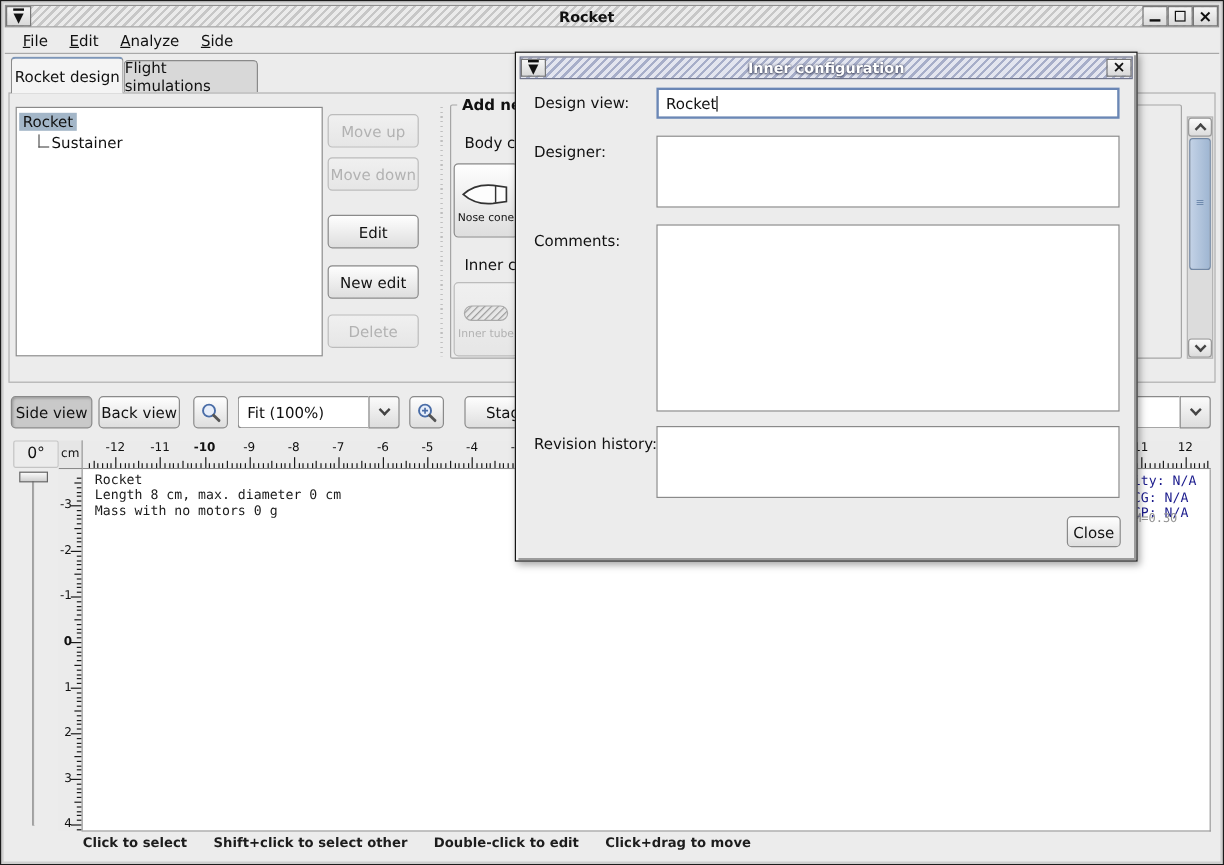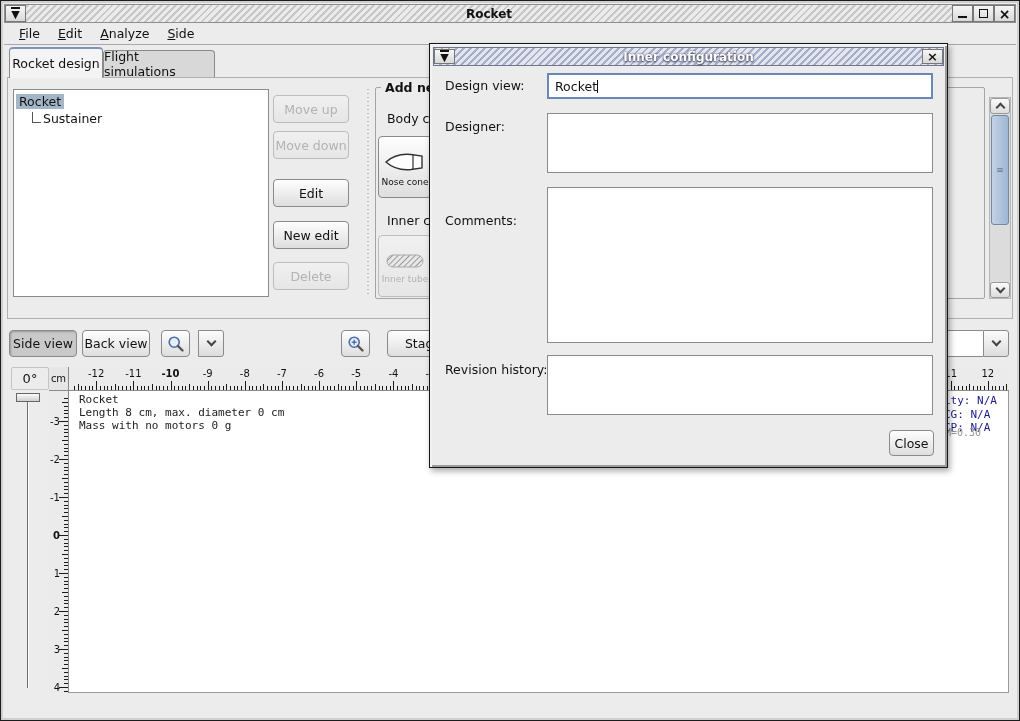--- a/index.html
+++ b/index.html
@@ -181,20 +181,21 @@
 
   <button class="btn vtb-btn pressed" style="left:8px;  width:68px;">Side view</button>
   <button class="btn vtb-btn" style="left:81px; width:68px;">Back view</button>
   <button class="btn vtb-btn icon-btn" style="left:160px;">
     <svg width="18" height="18" viewBox="0 0 18 18">
       <circle cx="7.2" cy="7.2" r="5" fill="#e7eefa" stroke="#4a6da7" stroke-width="1.6"></circle>
       <line x1="11" y1="11" x2="15.5" y2="15.5" stroke="#555" stroke-width="2.4" stroke-linecap="round"></line>
     </svg>
   </button>
   <div class="combo" style="left:197px; width:135px;">
+    <div class="combo-field" style="flex:1;">Fit (100%)</div>
     <div class="combo-arrow">
         <span class="chev"></span>
       </div>
   </div>
   <button class="btn vtb-btn icon-btn" style="left:340px;">
     <svg width="18" height="18" viewBox="0 0 18 18">
       <circle cx="7.2" cy="7.2" r="5" fill="#e7eefa" stroke="#4a6da7" stroke-width="1.6"></circle>
       <line x1="4.7" y1="7.2" x2="9.7" y2="7.2" stroke="#4a6da7" stroke-width="1.4"></line>
       <line x1="7.2" y1="4.7" x2="7.2" y2="9.7" stroke="#4a6da7" stroke-width="1.4"></line>
       <line x1="11" y1="11" x2="15.5" y2="15.5" stroke="#555" stroke-width="2.4" stroke-linecap="round"></line>
@@ -589,40 +590,46 @@
   </div>
 
   <div class="side-stats mono">
     <div>ity: N/A</div>
     <div>CG: N/A</div>
     <div>CP: N/A</div>
   </div>
   <div class="m-value mono">M=0.30</div>
 
 
+  <div class="statusbar">
+    <span>Click to select</span>
+    <span>Shift+click to select other</span>
+    <span>Double-click to edit</span>
+    <span>Click+drag to move</span>
+  </div>
 
   <div class="dialog">
     <div class="dlg-titlebar">
       <div class="tb-btn" style="height:15px;">
           <span class="glyph-menu">▼</span>
         </div>
       <div class="dlg-title">Inner configuration</div>
       <div class="tb-btn" style="height:15px;font-weight:bold;font-size:13px;">×</div>
     </div>
 
     <div class="dlg-label" style="top:34px;">Design view:</div>
     <div class="dlg-input focused" style="top:29px; height:26px; display:flex; align-items:center;">
       <span>Rocket</span>
         <span class="caret"></span>
     </div>
 
     <div class="dlg-label" style="top:75px;">Designer:</div>
     <div class="dlg-input" style="top:69px; height:60px;"><span></span></div>
 
-    <div class="dlg-label" style="top:149px;margin-top:20px;">Comments:</div>
+    <div class="dlg-label" style="top:149px;">Comments:</div>
     <div class="dlg-input" style="top:143px; height:156px;"><span></span></div>
 
     <div class="dlg-label" style="top:318px;">Revision history:</div>
     <div class="dlg-input" style="top:311px; height:60px;"><span></span></div>
 
     <button class="btn dlg-close">Close</button>
   </div>
 
 </div>
 

